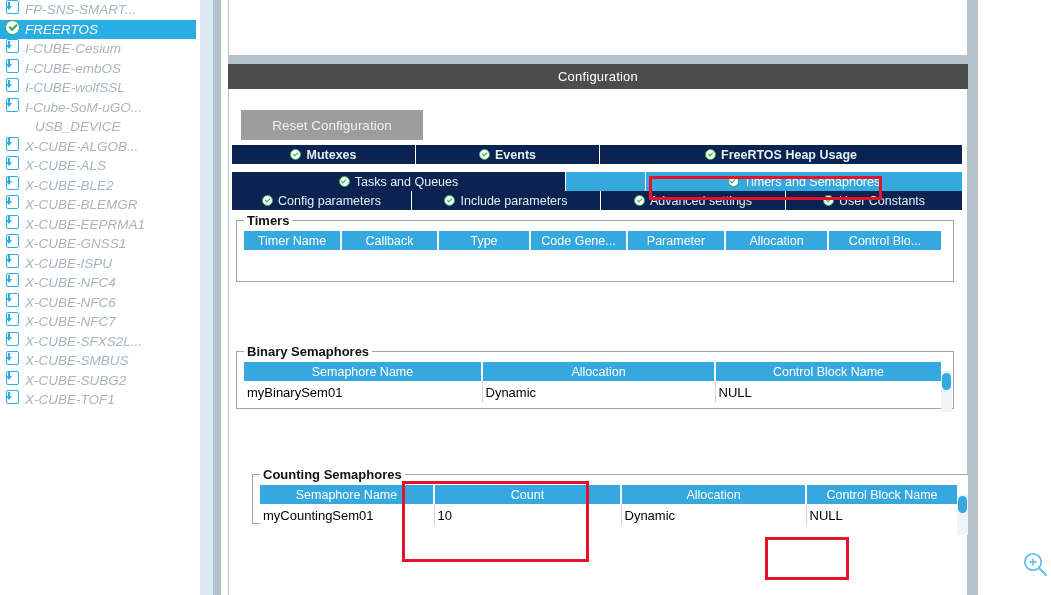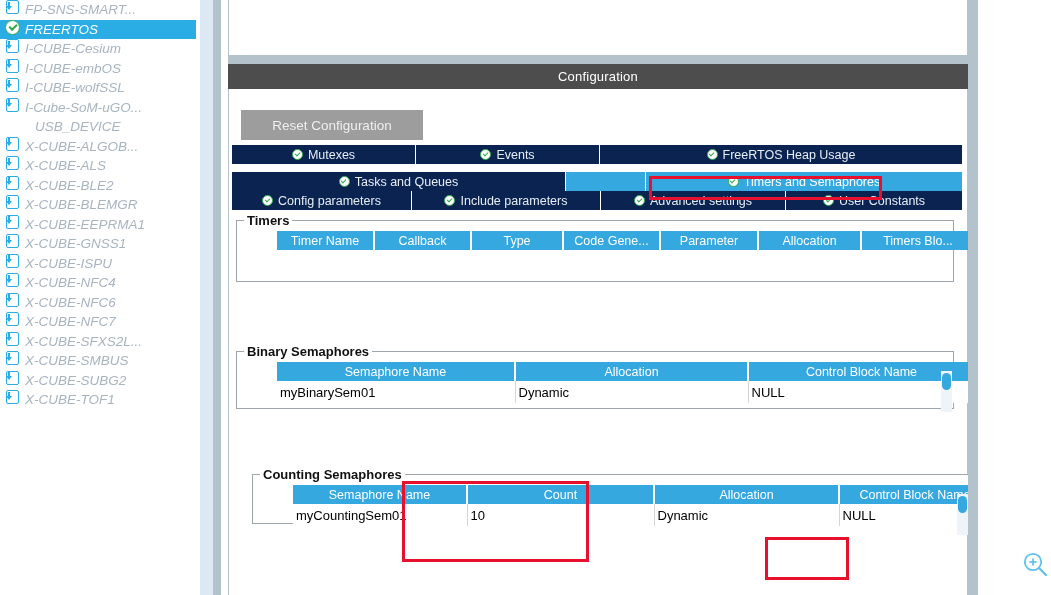--- a/index.html
+++ b/index.html
@@ -96,21 +96,21 @@
 
   #reset-btn{
     position:absolute;left:12px;top:21px;width:182px;height:30px;
     background:#9d9d9d;color:#efefef;border:none;
     font-family:"Liberation Sans", sans-serif;font-size:13.5px;
     display:flex;align-items:center;justify-content:center;
   }
 
   
   .tabrow{position:absolute;left:3px;width:730px;height:19px;display:flex;}
-  #tabrow1{top:56px;}
+  #tabrow1{top:56px;font-weight:bold;}
   #tabrow2{top:83px;}
   #tabrow3{top:102px;}
   .tab{
     background:#0b2350;color:#e6eef6;
     display:flex;align-items:center;justify-content:center;
     font-size:12.5px;height:19px;box-sizing:border-box;
     border-right:1px solid #ffffff;
     white-space:nowrap;overflow:hidden;
   }
   .tab:last-child{border-right:none;}
@@ -129,21 +129,21 @@
   
   .group{
     position:absolute;border:1px solid #9fa6ac;background:#ffffff;
     box-sizing:border-box;
   }
   .group-title{
     position:absolute;top:-8px;left:7px;background:#ffffff;
     padding:0 3px;font-size:13px;color:#111;font-weight:bold;
   }
 
-  table.grid{border-collapse:collapse;table-layout:fixed;width:100%;margin-left:33px;}
+  table.grid{border-collapse:collapse;table-layout:fixed;width:100%;}
   table.grid th{
     background:#35a8e0;color:#ffffff;font-weight:normal;
     font-size:12.5px;height:19px;padding:0;
     border-right:2px solid #ffffff;
     overflow:hidden;white-space:nowrap;
   }
   table.grid th:last-child{border-right:none;}
   table.grid td{
     background:#ffffff;color:#000;font-size:13px;height:22px;
     padding:0 0 0 3px;border-right:1px solid #d5d5d5;
@@ -383,21 +383,21 @@
               <col style="width: 113px;">
             </colgroup>
             <thead>
               <tr>
                 <th>Timer Name</th>
                 <th>Callback</th>
                 <th>Type</th>
                 <th>Code Gene...</th>
                 <th>Parameter</th>
                 <th>Allocation</th>
-                <th>Timers Blo...</th>
+                <th>Control Blo...</th>
               </tr>
             </thead>
             <tbody></tbody>
           </table>
       </div>
     </div>
     <div class="btn disabled" id="timers-add" style="left:782px;top:204px;">
       <span>Add</span>
     </div>
 

